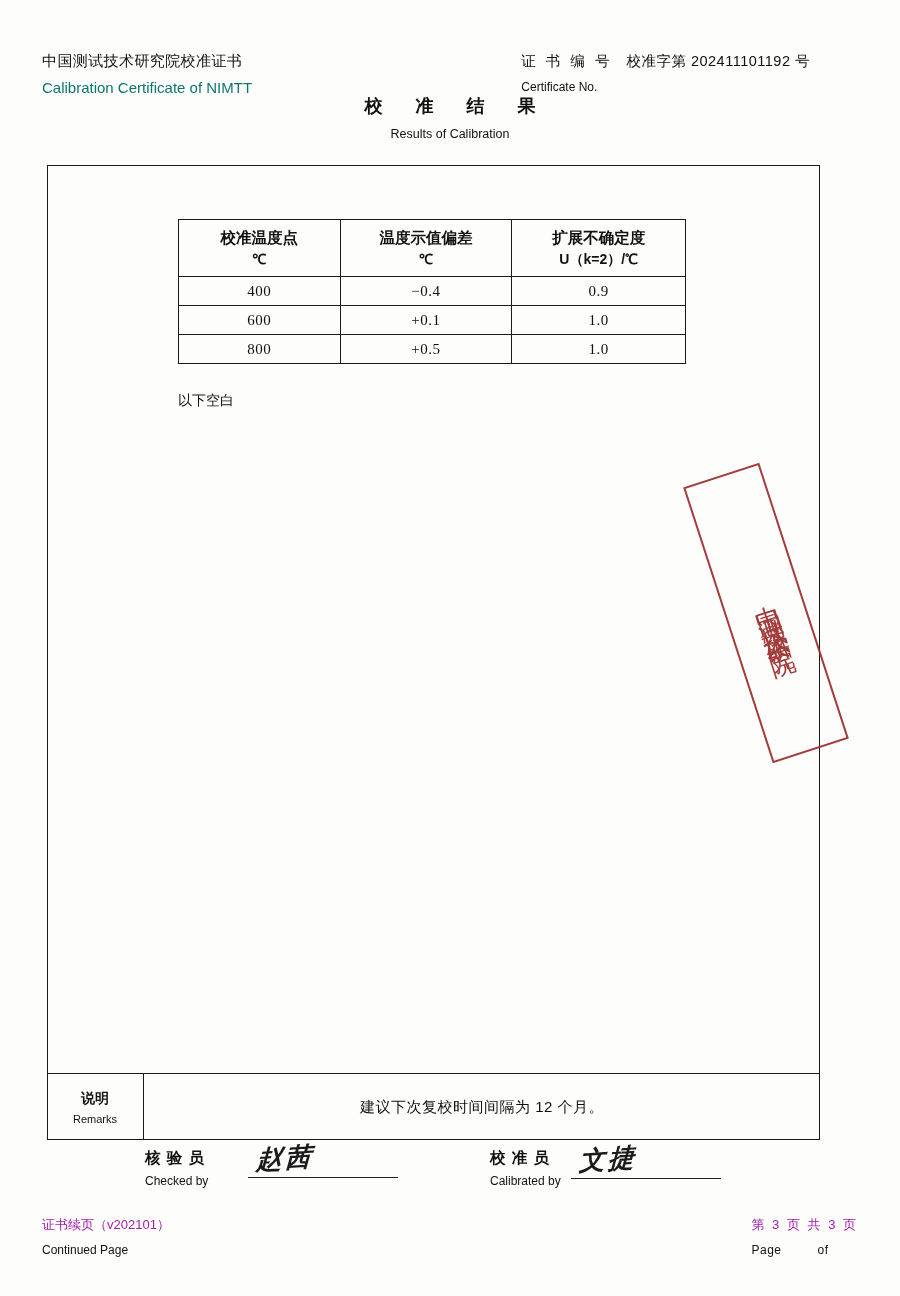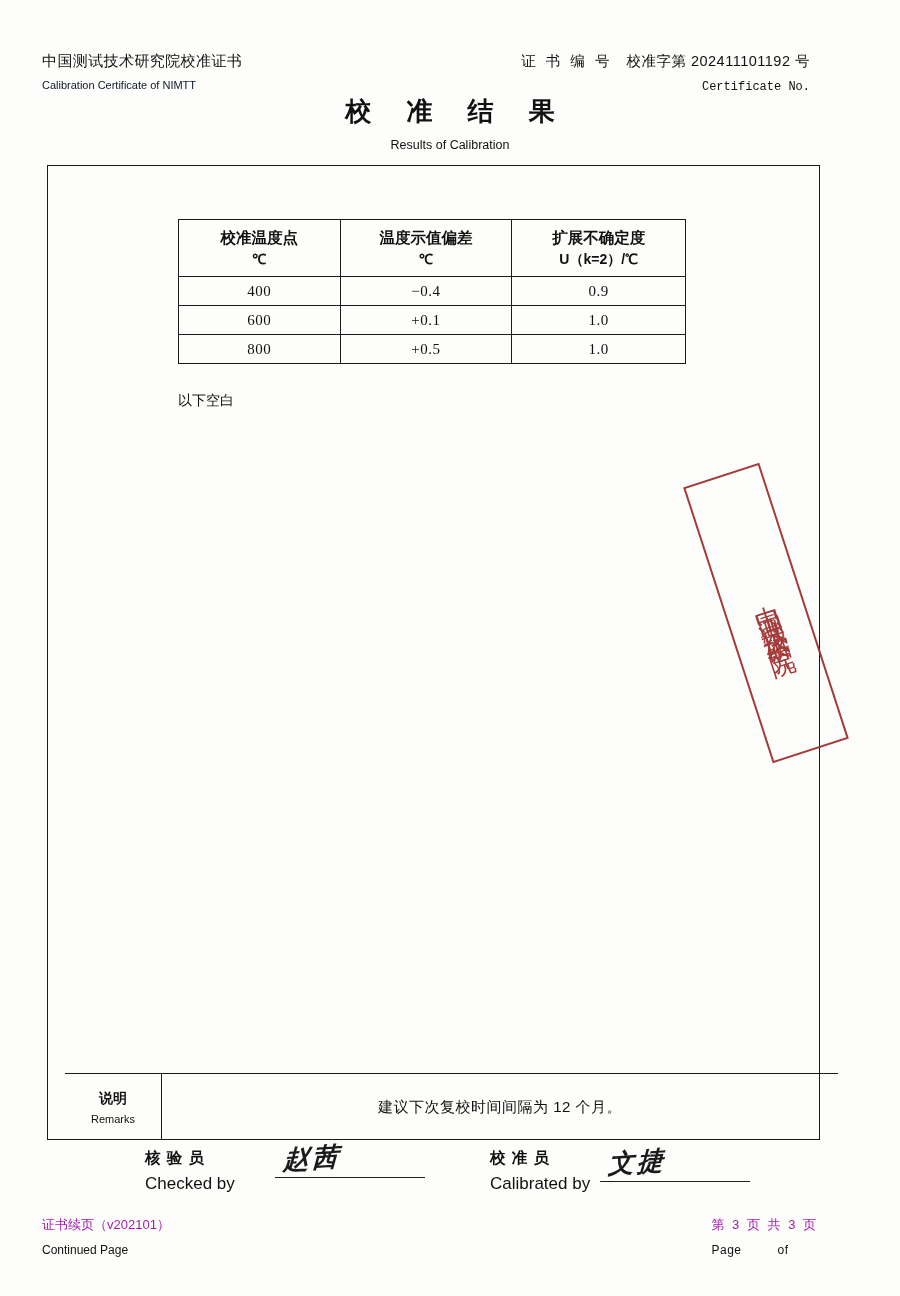--- a/index.html
+++ b/index.html
@@ -33,51 +33,50 @@
     align-items: flex-start;
     margin-top: 20px;
   }
   .hdr-left .cn {
     font-size: 15px;
     letter-spacing: 0.4px;
     color: #111;
     white-space: nowrap;
   }
   .hdr-left .en {
-    font-size: 11px;
+    font-size: 15px;
     margin-top: 8px;
-    color: #0f172a;
+    color: #0f766e;
   }
   .hdr-right {
-    text-align: right;
+    text-align: left;
     margin-right: 48px;
   }
   .hdr-right .cn {
     font-size: 14.5px;
     white-space: nowrap;
     color: #111;
   }
   .hdr-right .cn .lbl { letter-spacing: 3px; }
   .hdr-right .cn .val { letter-spacing: 0.5px; margin-left: 14px;}
   .hdr-right .en {
     font-size: 12px;
     margin-top: 9px;
     color: #111;
-    font-family: Liberation Mono, monospace;
   }
   
   .title-wrap {
     position: absolute;
     top: 94px;
     left: 0;
     width: 900px;
     text-align: center;
   }
   .title-cn {
-    font-size: 26px;
+    font-size: 18px;
     font-weight: bold;
     letter-spacing: 14px;
     color: #111;
     text-indent: 14px;
   }
   .title-en {
     font-size: 12.5px;
     margin-top: 9px;
     color: #111;
   }
@@ -162,21 +161,20 @@
   
   .remarks-row {
     position: absolute;
     left: 47px;
     top: 1073px;
     width: 773px;
     height: 67px;
     display: flex;
     border-top: 1.6px solid #1a1a1a;
     box-sizing: border-box;
-    margin-left: 18px;
   }
   .remarks-label {
     width: 97px;
     border-right: 1.6px solid #1a1a1a;
     display: flex;
     flex-direction: column;
     align-items: center;
     justify-content: center;
     box-sizing: border-box;
   }
@@ -207,21 +205,21 @@
   .sign-block.checked { left: 98px; top: 0; gap: 30px; }
   .sign-block.calibrated { left: 443px; top: 0; align-items: center; }
   .sign-labels .cn {
     font-size: 15.5px;
     font-weight: bold;
     color: #111;
     letter-spacing: 1px;
     white-space: nowrap;
   }
   .sign-labels .en {
-    font-size: 17px;
+    font-size: 12px;
     margin-top: 5px;
     color: #111;
   }
   .sign-line {
     margin-left: 10px;
     width: 150px;
     position: relative;
     height: 38px;
   }
   .sign-line:after {
@@ -250,21 +248,21 @@
   .footer {
     position: absolute;
     left: 42px;
     top: 1216px;
     width: 816px;
     display: flex;
     justify-content: space-between;
   }
   .footer .cn { font-size: 13px; color: #a21caf; }
   .footer .en { font-size: 12px; margin-top: 9px; color: #111; }
-  .footer-right { text-align: left; margin-right: 40px; }
+  .footer-right { text-align: left; }
   .footer-right .cn { letter-spacing: 2px; }
   .footer-right .en { letter-spacing: 0.5px; }
   .footer-right .en .gap { display:inline-block; width: 36px; }
 </style>
 </head>
 <body>
 
 <div class="page">
 
   <div class="hdr">

